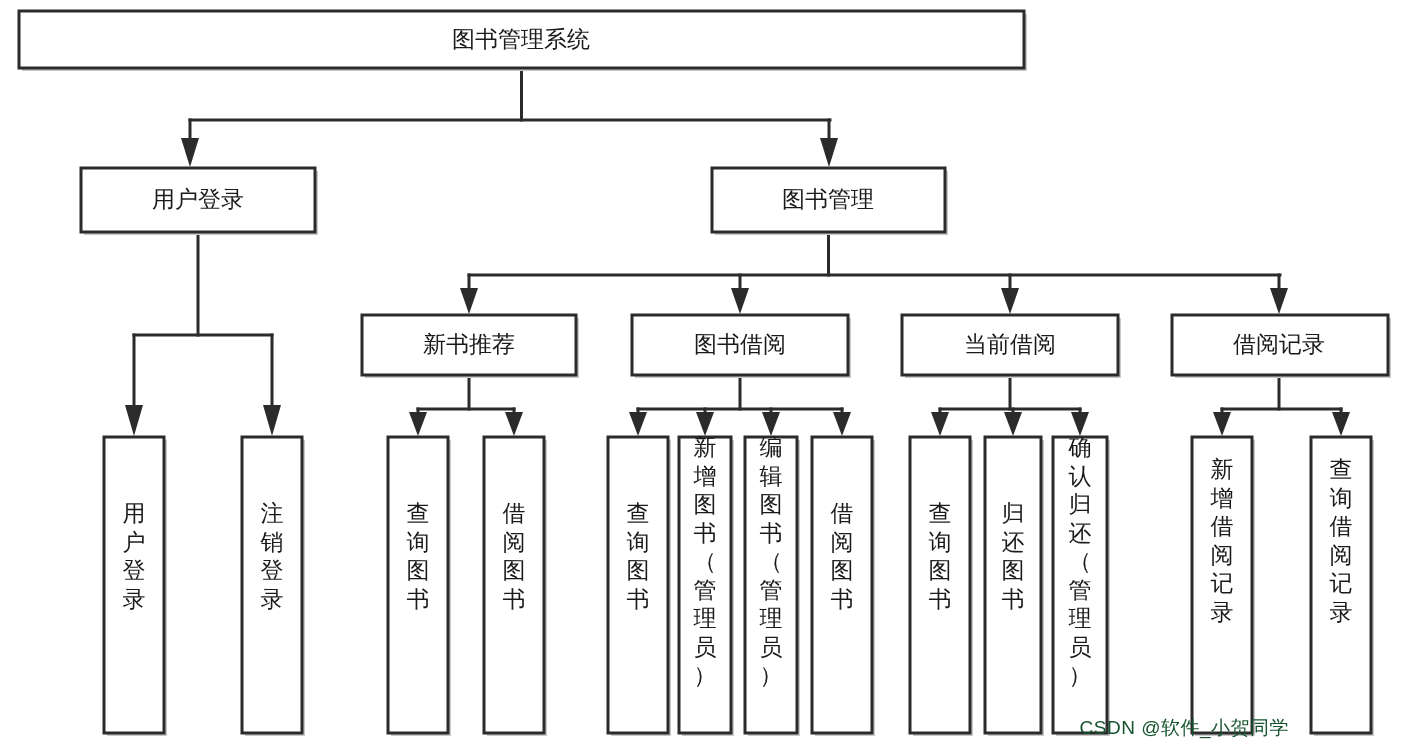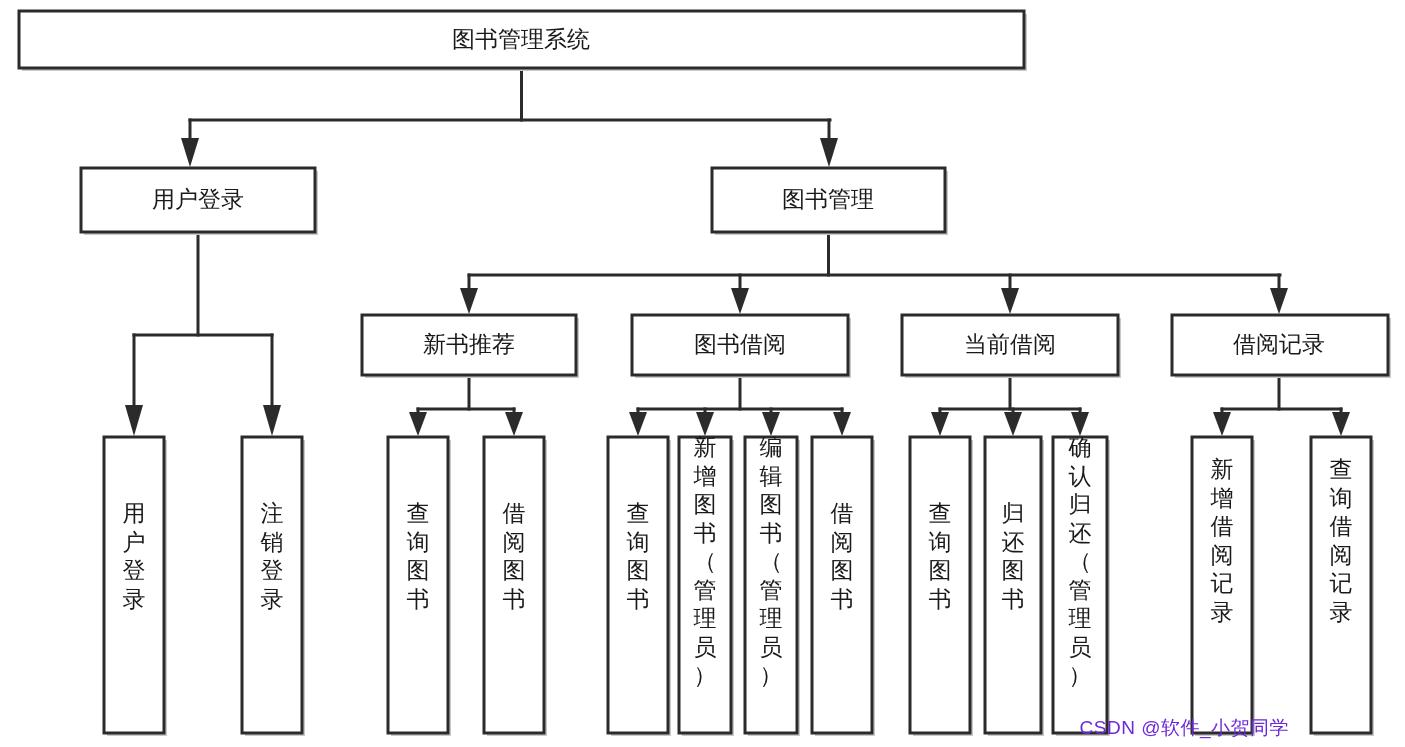--- a/index.html
+++ b/index.html
@@ -57,21 +57,21 @@
     font-size: 23px;
     fill: #1a1a1a;
     text-anchor: middle;
   }
   .watermark-text {
     position: absolute;
     right: 10px;
     bottom: 6px;
     font-family: "Liberation Sans", "DejaVu Sans", sans-serif;
     font-size: 19px;
-    color: #6d28d9;
+    color: #14532d;
     white-space: nowrap;
     letter-spacing: 0.5px;
   }
 </style>
 </head>
 <body>
 
 <div id="diagram-root">
 
   <svg class="flow" viewBox="0 0 1405 747">

